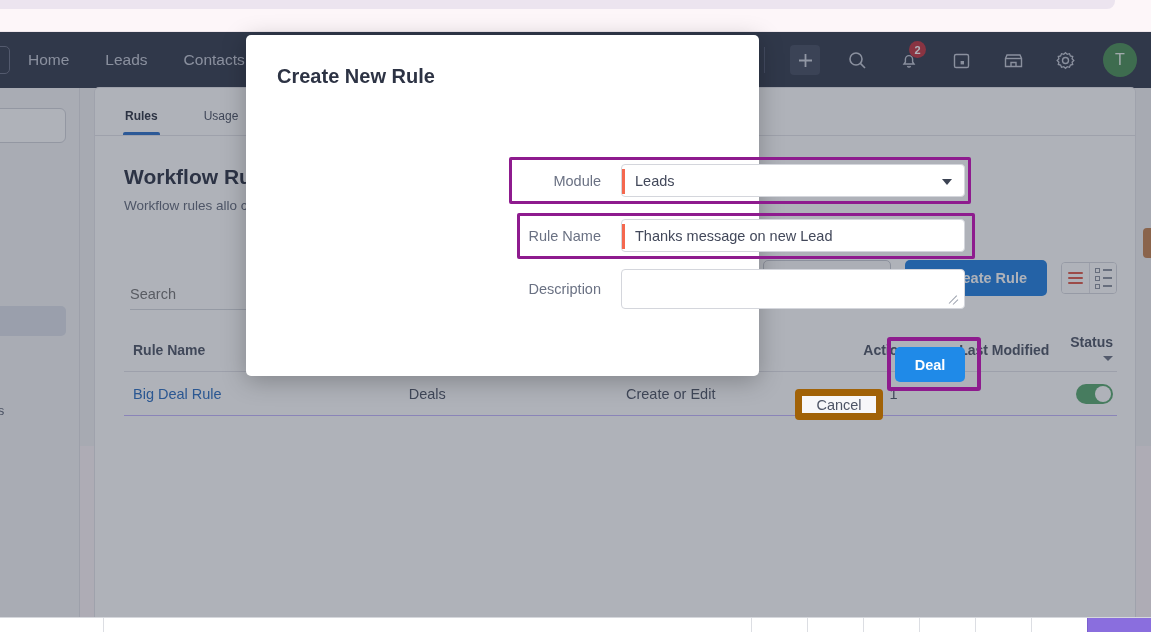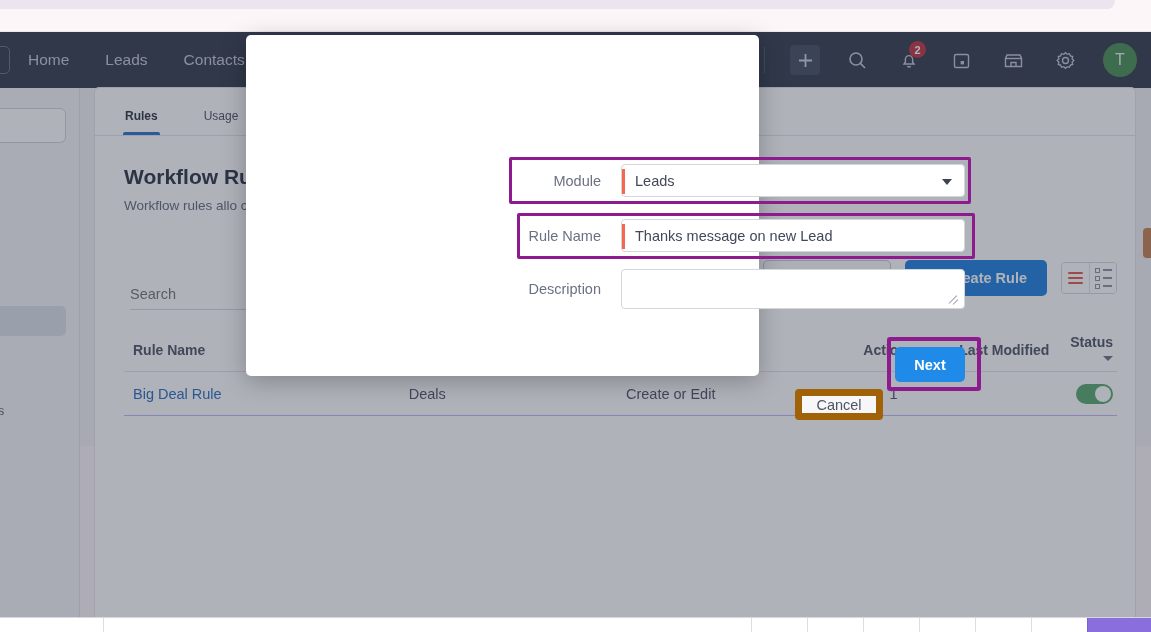--- a/index.html
+++ b/index.html
@@ -446,20 +446,21 @@
     <div class="tb-cell"></div>
     <div class="tb-cell"></div>
     <div class="tb-cell"></div>
     <div class="tb-cell"></div>
     <div class="tb-cell"></div>
     <div class="tb-cell"></div>
     <div class="tb-accent"></div>
   </div>
 
   <div class="modal">
+    <div class="modal-title">Create New Rule</div>
 
     <div class="field-hl" style="left:263px; top:122px; width:462px; height:47px;"></div>
     <div class="row" style="left:275px; top:129px;">
       <div class="row-label">Module</div>
       <div class="ctrl">
         <div class="req-bar"></div>
         <span>Leads</span>
         <span class="sel-caret"></span>
       </div>
     </div>
@@ -475,16 +476,16 @@
 
     <div class="row" style="left:275px; top:234px;">
       <div class="row-label">Description</div>
       <div class="txtarea">
         <div class="resize-grip"></div>
       </div>
     </div>
 
     <button class="btn-cancel">Cancel</button>
     <div class="next-hl"></div>
-    <button class="btn-next">Next</button>
+    <button class="btn-next">Deal</button>
   </div>
 
 </div>
 
 </body></html>

